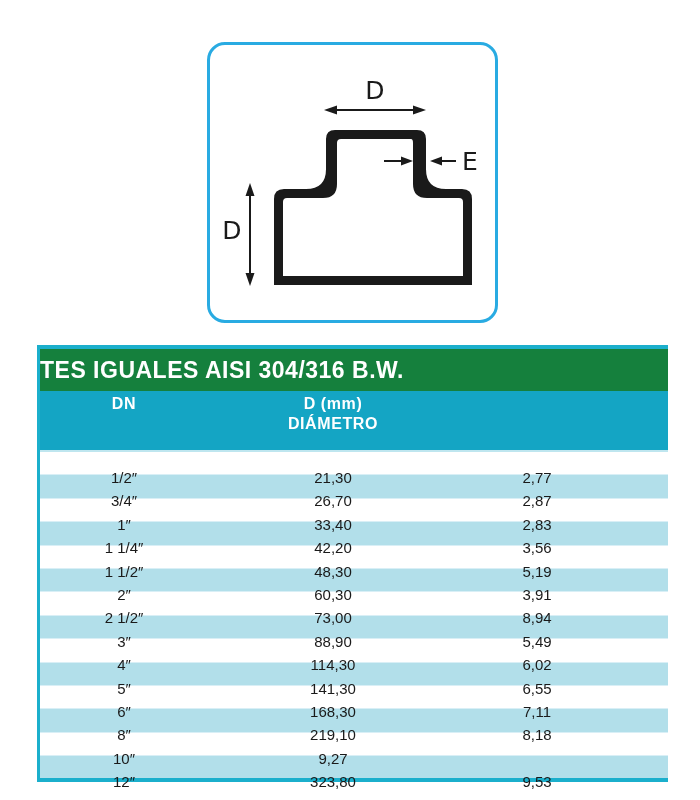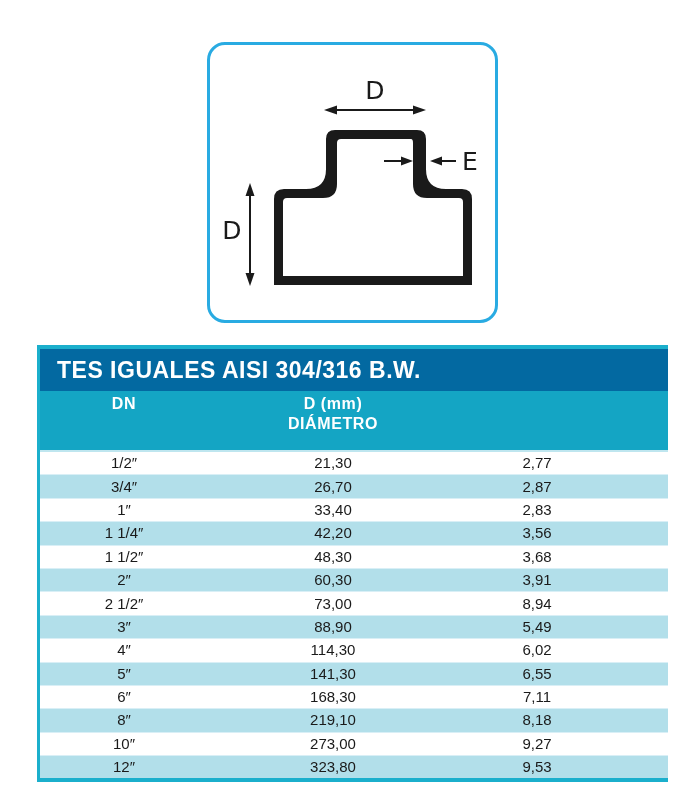--- a/index.html
+++ b/index.html
@@ -13,30 +13,30 @@
   .diagram-box svg{display:block;width:100%;height:100%;}
   .dim-label{font-family:"DejaVu Sans",sans-serif;font-size:25px;font-weight:500;fill:#1a1a1a;}
 
   
   .spec-table{
     position:absolute;left:37px;top:345px;width:631px;box-sizing:border-box;
     border-top:4px solid #1bafcc;border-left:3px solid #1bafcc;border-bottom:4px solid #1bafcc;
     background:#ffffff;
   }
   .title-bar{
-    height:42px;background:#0369a1;color:#ffffff;display:flex;align-items:center;
-    padding-left:17px;font-size:23px;font-weight:800;letter-spacing:.5px;
+    height:42px;background:#15803d;color:#ffffff;display:flex;align-items:center;
+    font-size:23px;font-weight:800;letter-spacing:.5px;
   }
   .grid-row{display:grid;grid-template-columns:168px 250px 158px 1fr;}
   .header-row{background:#14a5c4;color:#ffffff;padding:3px 0 16px 0;}
   .hcell{text-align:center;font-weight:700;font-size:16px;letter-spacing:.6px;line-height:20px;}
   .rows .trow{height:22.4px;align-items:center;border-top:1px solid #d9eff6;}
   .rows .trow:first-child{border-top:2px solid #bfe6ef;}
   .rows .trow:nth-child(even){background:#b2dfea;}
-  .tcell{text-align:center;font-size:15px;color:#1a1a1a;line-height:22px;}
+  .tcell{text-align:center;font-size:15px;color:#1a1a1a;line-height:22px;margin-top:15px;}
 </style>
 </head>
 <body>
 
 <div class="diagram-box">
   <svg viewBox="0 0 285 275">
 
     <path fill="#1a1a1a" fill-rule="evenodd" d="M 64,240 L 64,154 Q 64,144 74,144 L 96,144 Q 116,144 116,124 L 116,94 Q 116,85 125,85
          L 207,85 Q 216,85 216,94 L 216,124 Q 216,144 236,144 L 252,144 Q 262,144 262,154
          L 262,240 Z
@@ -105,21 +105,21 @@
     </div>
       <div class="grid-row trow">
       <div class="tcell">1 1/4″</div>
       <div class="tcell">42,20</div>
       <div class="tcell">3,56</div>
       <div></div>
     </div>
       <div class="grid-row trow">
       <div class="tcell">1 1/2″</div>
       <div class="tcell">48,30</div>
-      <div class="tcell">3,68</div>
+      <div class="tcell">5,19</div>
       <div></div>
     </div>
       <div class="grid-row trow">
       <div class="tcell">2″</div>
       <div class="tcell">60,30</div>
       <div class="tcell">3,91</div>
       <div></div>
     </div>
       <div class="grid-row trow">
       <div class="tcell">2 1/2″</div>
@@ -152,21 +152,20 @@
       <div></div>
     </div>
       <div class="grid-row trow">
       <div class="tcell">8″</div>
       <div class="tcell">219,10</div>
       <div class="tcell">8,18</div>
       <div></div>
     </div>
       <div class="grid-row trow">
       <div class="tcell">10″</div>
-      <div class="tcell">273,00</div>
       <div class="tcell">9,27</div>
       <div></div>
     </div>
       <div class="grid-row trow">
       <div class="tcell">12″</div>
       <div class="tcell">323,80</div>
       <div class="tcell">9,53</div>
       <div></div>
     </div>
     </div>

